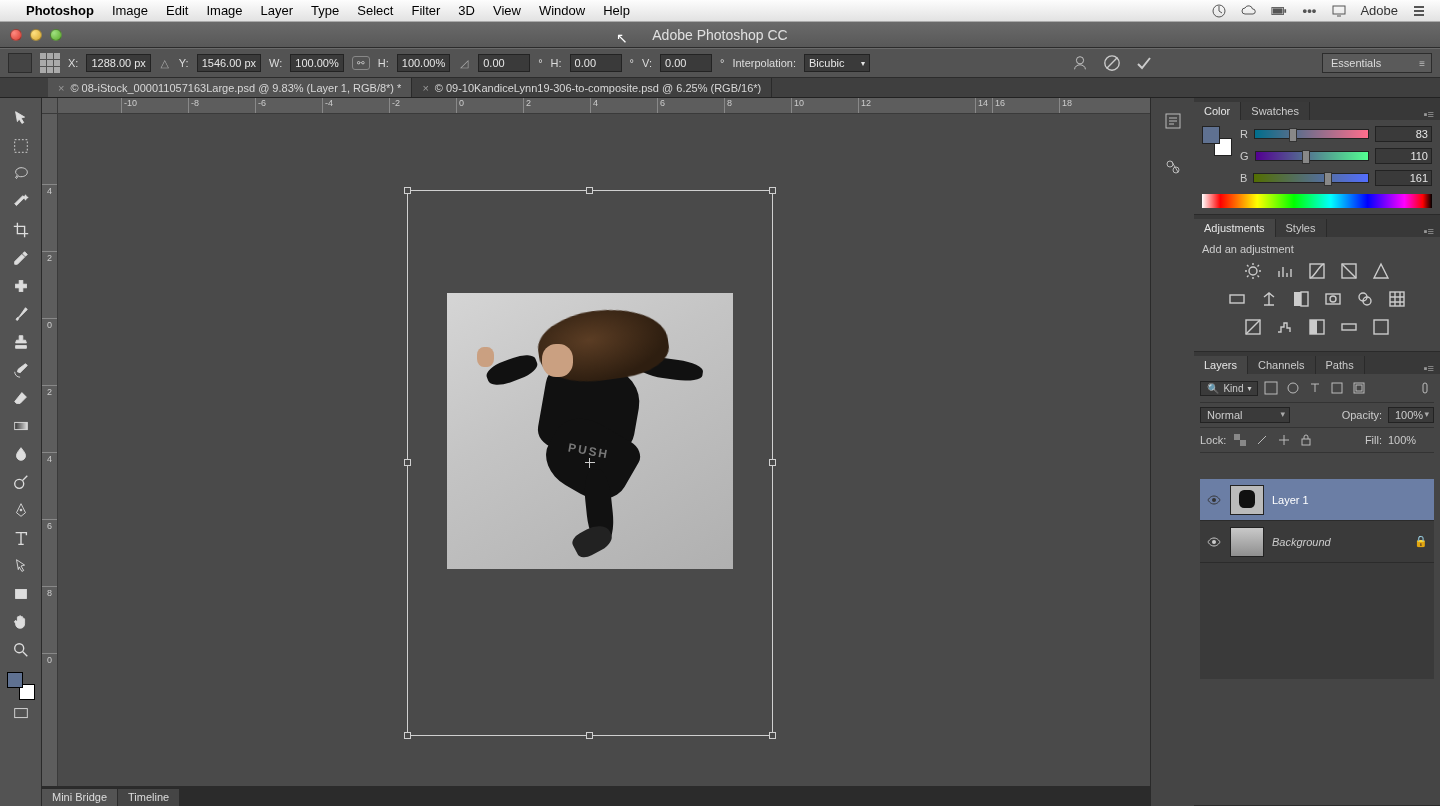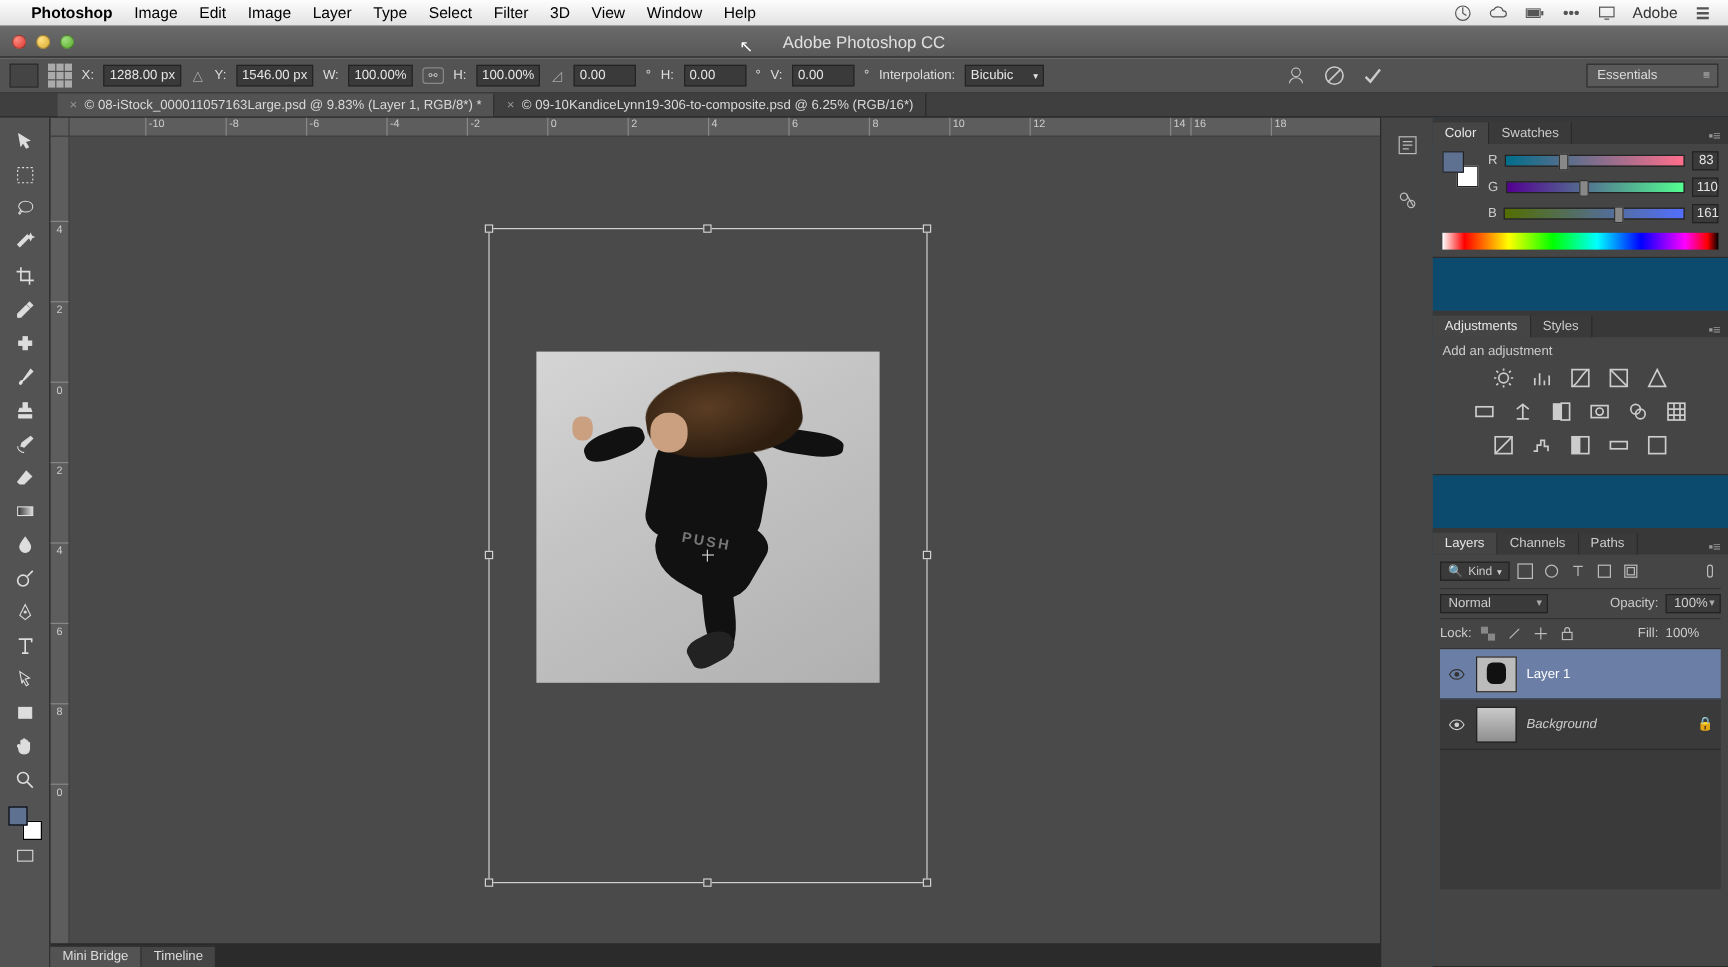--- a/index.html
+++ b/index.html
@@ -89,57 +89,57 @@
 
 .bottom-tabs { position: absolute; left: 42px; bottom: 0; height: 18px; display: flex; background:#454545; border-top:1px solid #2a2a2a;}
 .bottom-tabs .bt { padding: 2px 10px; font-size: 11px; color: #ddd; border-right:1px solid #2c2c2c;}
 .bottom-tabs .bt.active { background:#535353; }
 
 
 .right-dock { width: 44px; background: #454545; border-left: 1px solid #2a2a2a; display:flex; flex-direction:column; align-items:center; padding-top:10px; gap:20px;}
 .right-dock .dico { width:26px; height:26px; display:flex; align-items:center; justify-content:center; border:1px solid transparent; }
 
 
-.panels { width: 246px; background: #0c4a6e; display: flex; flex-direction: column; gap: 44px; }
+.panels { width: 246px; background: #86efac; display: flex; flex-direction: column; }
 .panel { border-bottom: 1px solid #2a2a2a; background: #454545; }
 .panel-tabs { height: 22px; background: #383838; display: flex; align-items: flex-end; }
 .ptab { padding: 3px 10px; font-size: 11px; color: #ccc; background:#3a3a3a; border-right:1px solid #2a2a2a; }
 .ptab.active { background: #454545; color:#e6e6e6; }
 .panel-tabs .menu-ico { margin-left:auto; padding:0 6px; color:#999; font-size:11px;}
 .panel-body { padding: 6px 8px; font-size: 11px; }
 
 
 .color-panel .row { display:flex; align-items:center; gap:6px; margin-bottom:6px; }
 .color-panel .mini-sw { position:relative; width:30px; height:30px; }
 .color-panel .mini-sw .fg { position:absolute; top:0; left:0; width:18px; height:18px; background:#5f7191; border:1px solid #222;}
 .color-panel .mini-sw .bg { position:absolute; bottom:0; right:0; width:18px; height:18px; background:#fff; border:1px solid #222;}
 .slider { flex:1; height:10px; border:1px solid #222; position:relative; }
 .slider .knob { position:absolute; top:-2px; width:8px; height:14px; background:#888; border:1px solid #333; }
 .slider.r { background: linear-gradient(90deg,#006e8c,#ff6e8c);}
 .slider.g { background: linear-gradient(90deg,#530091,#53ff91);}
 .slider.b { background: linear-gradient(90deg,#536e00,#536eff);}
-.val-box { width:22px; height:16px; background:#3a3a3a; border:1px solid #222; color:#e6e6e6; font-size:11px; text-align:right; padding:0 3px; line-height:14px;}
+.val-box { width:57px; height:16px; background:#3a3a3a; border:1px solid #222; color:#e6e6e6; font-size:11px; text-align:right; padding:0 3px; line-height:14px;}
 .spectrum { height:14px; margin-top:2px; background: linear-gradient(90deg,#fff 0%,#ff0000 8%,#ffff00 24%,#00ff00 40%,#00ffff 56%,#0000ff 72%,#ff00ff 88%,#ff0000 96%,#000 100%);}
 
 
 .adjust-panel .label { margin-bottom:6px; font-weight: normal; }
 .adjust-row { display:flex; gap:10px; justify-content:center; margin-bottom:8px;}
 .adj-ico { width:22px; height:20px; display:flex; align-items:center; justify-content:center; }
 .adj-ico svg { width:18px; height:18px; fill:none; stroke:#ccc; stroke-width:1.4; }
 
 
 .layers-panel .filter-row { display:flex; align-items:center; gap:4px; padding:2px 0 6px; border-bottom:1px solid #333;}
 .filter-row .kind { background:#3a3a3a; border:1px solid #222; font-size:10px; padding:1px 6px; display:flex; align-items:center; gap:4px;}
 .filter-row .fico { width:18px; height:16px; display:flex; align-items:center; justify-content:center;}
 .blend-row { display:flex; align-items:center; gap:6px; padding:4px 0; border-bottom:1px solid #333; font-size:11px;}
 .blend-row .sel { background:#3a3a3a; border:1px solid #222; padding:1px 6px; min-width:90px; position:relative;}
 .blend-row .sel::after { content:"▾"; position:absolute; right:4px; font-size:9px; color:#aaa;}
 .lock-row { display:flex; align-items:center; gap:6px; padding:4px 0; border-bottom:1px solid #333; font-size:11px;}
 .lock-row .lico { width:16px; height:16px; display:flex; align-items:center; justify-content:center;}
-.layer-list { background:#3a3a3a; min-height:200px; }
+.layer-list { background:#3a3a3a; min-height:200px;margin-top:26px; }
 .layer { display:flex; align-items:center; height:42px; border-bottom:1px solid #2b2b2b; padding:0 6px; gap:8px;}
 .layer.selected { background:#6b7ea5; color:#fff;}
 .layer .eye { width:16px; display:flex; justify-content:center;}
 .layer .thumb { width:34px; height:30px; background:#bbb; border:1px solid #222; position:relative; overflow:hidden;}
 .layer .thumb.bgthumb { background: linear-gradient(180deg,#c9c9c9,#8f8f8f);}
 .layer .thumb .mini-fig { position:absolute; inset:2px; }
 .layer .thumb .mini-fig::before { content:""; position:absolute; top:10%; left:20%; width:60%; height:75%; background:#111; border-radius:30%; }
 .layer .lname { flex:1; font-size:11px;}
 .layer.bg-layer .lname { font-style: italic; }
 .layer .lock { color:#ccc; font-size:11px; }

